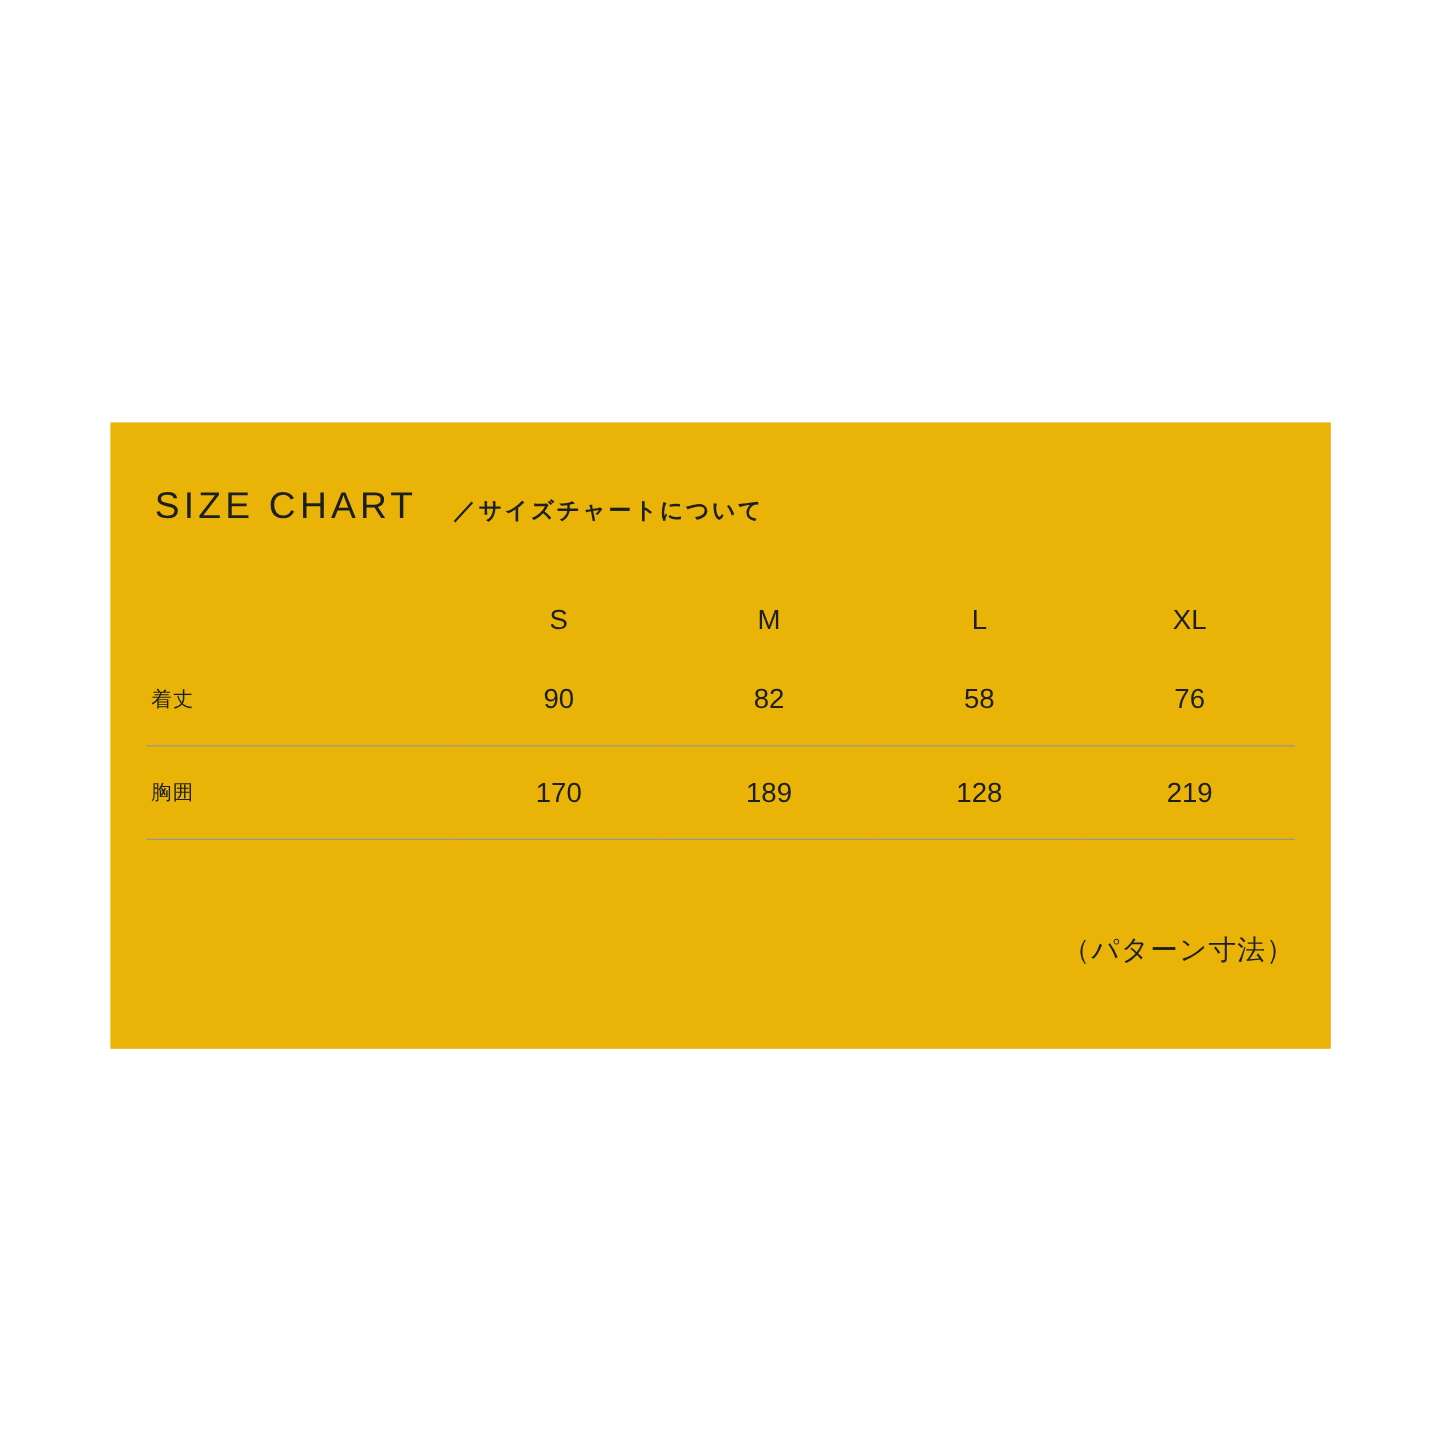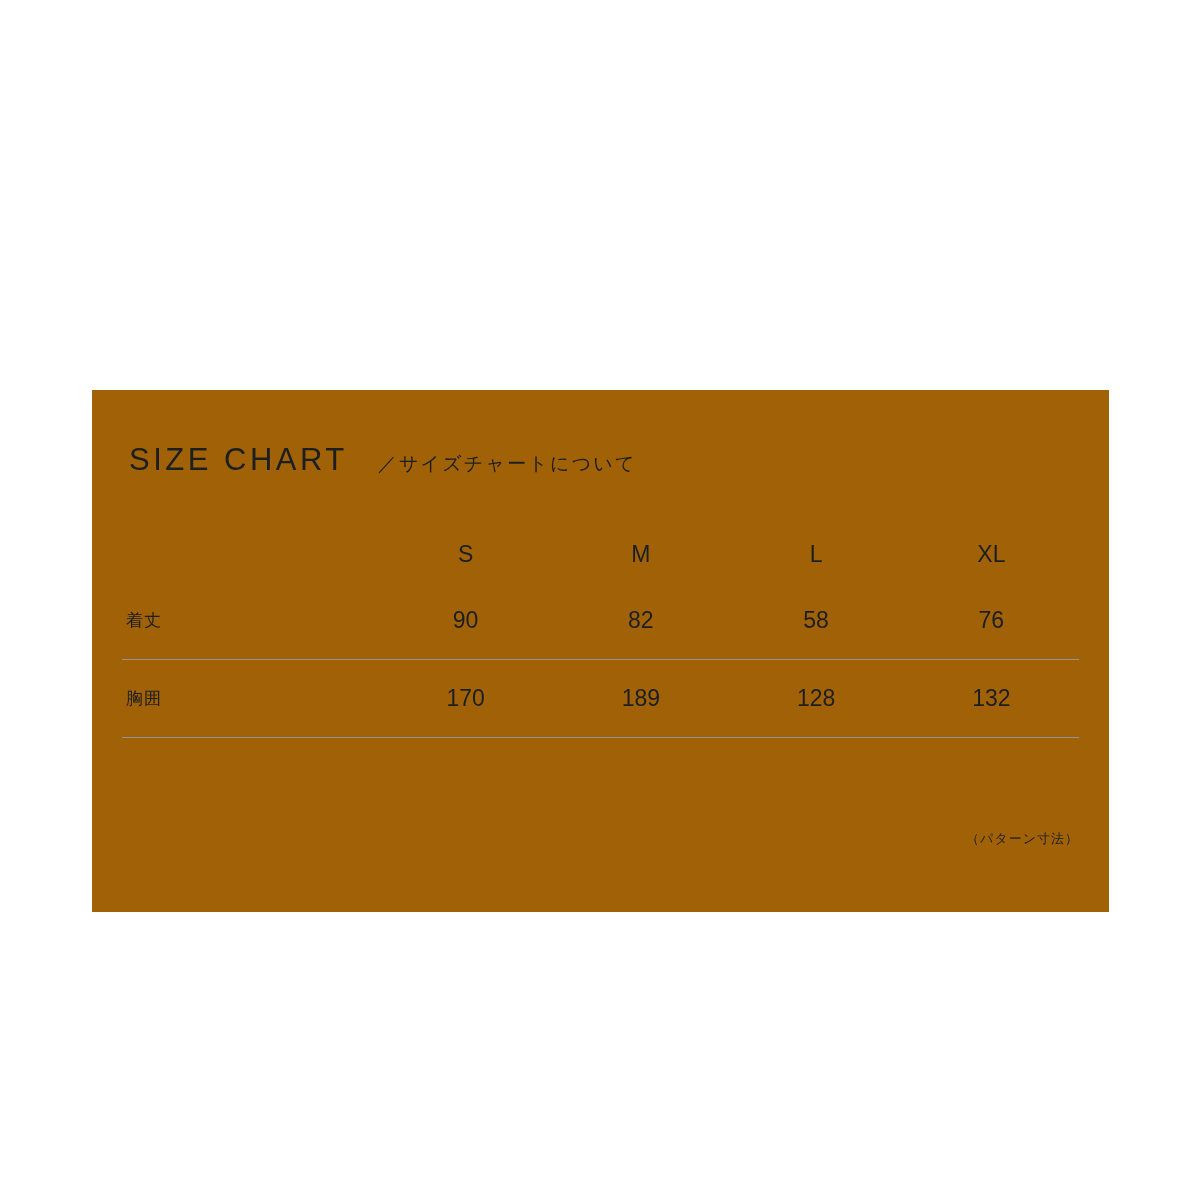--- a/index.html
+++ b/index.html
@@ -14,43 +14,42 @@
     color: #1a1a1a;
     position: relative;
     overflow: hidden;
   }
   .panel {
     position: absolute;
     left: 92px;
     top: 352px;
     width: 1017px;
     height: 522px;
-    background: #a16207;
+    background: #eab308;
     box-sizing: border-box;
-    margin-top: 38px;
   }
   .title-row {
     position: absolute;
     left: 37px;
     top: 52px;
     display: flex;
     align-items: baseline;
   }
   .title-main {
     font-size: 31px;
     letter-spacing: 3.5px;
     color: #1b1f21;
     font-weight: 400;
   }
   .title-sub {
     font-size: 19px;
     letter-spacing: 2.2px;
     color: #1b1f21;
     margin-left: 30px;
-    font-weight: 400;
+    font-weight: 700;
   }
   table.size-table {
     position: absolute;
     left: 30px;
     top: 136px;
     width: 957px;
     border-collapse: collapse;
   }
   table.size-table th,
   table.size-table td {
@@ -76,22 +75,22 @@
     font-size: 17px;
     letter-spacing: 1px;
     width: 252px;
   }
   table.size-table tbody tr td {
     border-bottom: 1px solid #8e9899;
   }
   .note {
     position: absolute;
     right: 30px;
-    top: 440px;
-    font-size: 13px;
+    top: 424px;
+    font-size: 23px;
     letter-spacing: 1px;
     color: #1b1f21;
   }
 </style>
 </head>
 <body>
 
 <div class="panel">
 
   <div class="title-row">
@@ -115,20 +114,20 @@
         <td>90</td>
         <td>82</td>
         <td>58</td>
         <td>76</td>
       </tr>
       <tr>
         <td class="row-label">胸囲</td>
         <td>170</td>
         <td>189</td>
         <td>128</td>
-        <td>132</td>
+        <td>219</td>
       </tr>
     </tbody>
   </table>
 
   <div class="note">（パターン寸法）</div>
 
 </div>
 
 </body></html>

